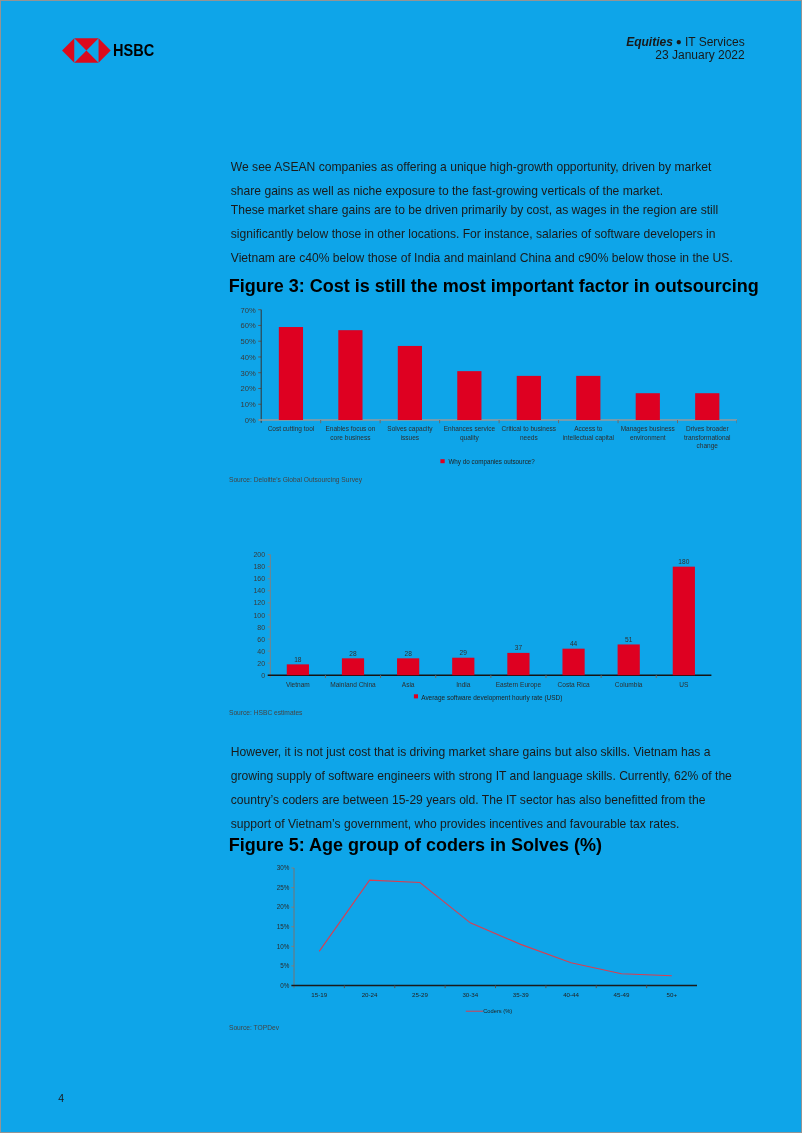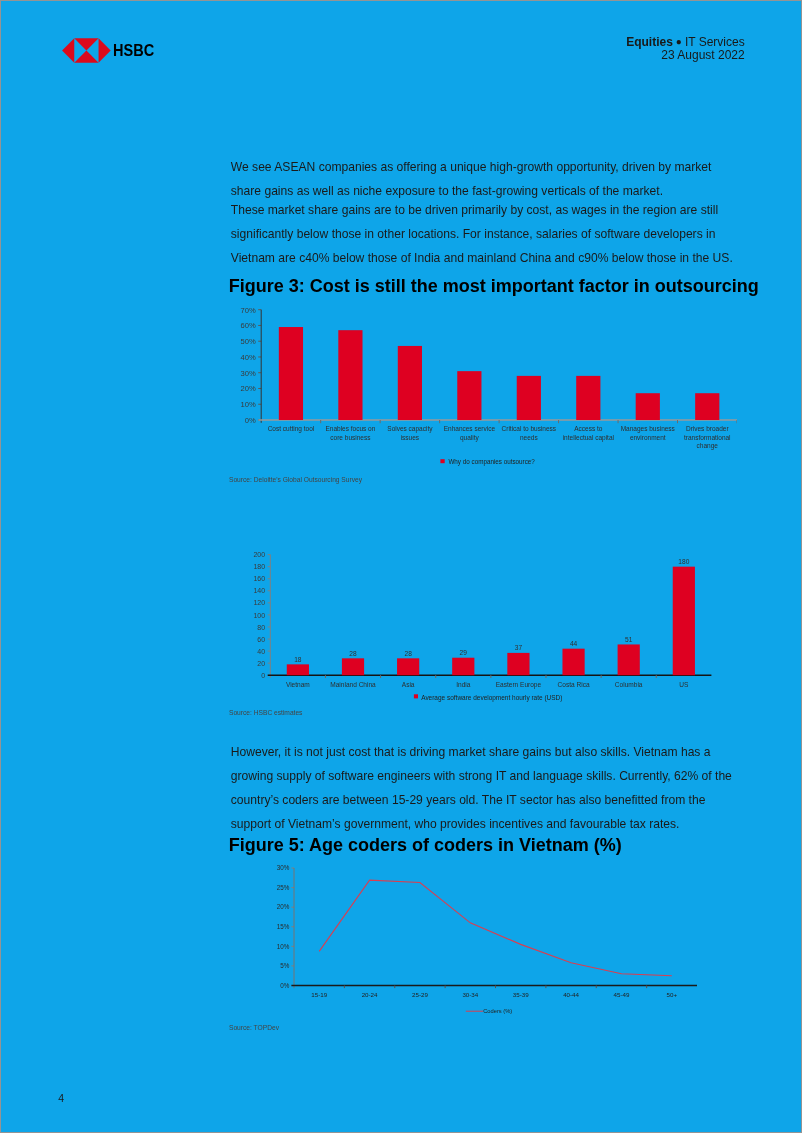--- a/index.html
+++ b/index.html
@@ -4,21 +4,21 @@
 <title>HSBC Equities IT Services</title>
 <style>
   html,body{margin:0;padding:0;background:#ffffff;}
   body{width:802px;height:1133px;font-family:"Liberation Sans",sans-serif;color:#000;}
   .page{position:absolute;left:0;top:0;width:800px;height:1131px;border:1px solid #949494;background:#0ea5e9;overflow:hidden;}
 
   
   .hdr-logo{position:absolute;left:58px;top:30px;width:105px;height:34px;}
   .hdr-logo svg{display:block;}
   .hdr-right{position:absolute;left:624.2px;width:119.5px;top:33.8px;text-align:right;font-size:12px;line-height:13.4px;color:#191919;white-space:nowrap;}
-  .hdr-right .l1 b{font-weight:bold;}
+  .hdr-right .l1 b{font-weight:bold;font-style:italic;}
   .hdr-right .l1 .dot{font-size:10px;vertical-align:0.5px;padding:0 3px;}
 
   
   .para{position:absolute;left:229.8px;width:506px;font-size:12.1px;line-height:24px;color:#1a1a1a;text-align:left;}
 
   
   .fig-title{position:absolute;left:227.7px;font-size:18px;font-weight:bold;color:#000;line-height:12px;}
   .fig-src{position:absolute;left:228px;font-size:6.65px;color:#444;line-height:7px;}
   .chart{position:absolute;}
   .chart svg{display:block;}
@@ -36,21 +36,21 @@
      <path d="M12.15 0 L36.45 0 L24.3 12.25 Z" fill="#DC0A1C"></path>
      <path d="M12.15 24.5 L36.45 24.5 L24.3 12.25 Z" fill="#DC0A1C"></path>
      <path d="M12.15 0 L12.15 24.5 L0 12.25 Z" fill="#DC0A1C"></path>
      <path d="M36.45 0 L36.45 24.5 L48.6 12.25 Z" fill="#DC0A1C"></path>
    </g>
    <text x="0" y="0" font-family="Liberation Sans, sans-serif" font-size="16" font-weight="bold" fill="#000" transform="translate(54.1,24.9) scale(0.907,1)">HSBC</text>
   </svg>
     </div>
   <div class="hdr-right">
     <div class="l1"><b>Equities</b><span class="dot">●</span><span>IT Services</span></div>
-    <div class="l2">23 August 2022</div>
+    <div class="l2">23 January 2022</div>
   </div>
 
   <div class="para" id="p1" style="top:153.5px">We see ASEAN companies as offering a unique high-growth opportunity, driven by market share gains as well as niche exposure to the fast-growing verticals of the market.</div>
   <div class="para" id="p2" style="top:196.5px">These market share gains are to be driven primarily by cost, as wages in the region are still significantly below those in other locations. For instance, salaries of software developers in Vietnam are c40% below those of India and mainland China and c90% below those in the US.</div>
 
   <div class="fig-title" style="top:279.4px">Figure 3: Cost is still the most important factor in outsourcing</div>
   <div class="chart" id="chart3" style="left:229px;top:300px">
       <svg width="507" height="172" viewBox="0 0 507 172" xmlns="http://www.w3.org/2000/svg" font-family="Liberation Sans, sans-serif">
         <line x1="28.2" y1="119" x2="31.2" y2="119" stroke="#5a5a5a" stroke-width="1"></line>
         <text x="25.7" y="121.8" font-size="7.6" fill="#3a3a3a" text-anchor="end">0%</text>
@@ -170,21 +170,21 @@
         <g>
           <rect x="183.9" y="145.3" width="4.1" height="4.1" fill="#DE0021"></rect>
           <text x="191.2" y="150.9" font-size="6.47" fill="#222">Average software development hourly rate (USD)</text>
         </g>
       </svg>
     </div>
   <div class="fig-src" style="top:708.2px">Source: HSBC estimates</div>
 
   <div class="para" id="p3" style="top:738.9px">However, it is not just cost that is driving market share gains but also skills. Vietnam has a growing supply of software engineers with strong IT and language skills. Currently, 62% of the country’s coders are between 15-29 years old. The IT sector has also benefitted from the support of Vietnam’s government, who provides incentives and favourable tax rates.</div>
 
-  <div class="fig-title" style="top:838.3px">Figure 5: Age coders of coders in Vietnam (%)</div>
+  <div class="fig-title" style="top:838.3px">Figure 5: Age group of coders in Solves (%)</div>
   <div class="chart" id="chart5" style="left:229px;top:860px">
       <svg width="507" height="158" viewBox="0 0 507 158" xmlns="http://www.w3.org/2000/svg" font-family="Liberation Sans, sans-serif">
         <line x1="61.4" y1="124.5" x2="64" y2="124.5" stroke="#808080" stroke-width="1"></line>
         <text x="59.4" y="126.7" font-size="6.3" fill="#2a2a2a" text-anchor="end">0%</text>
         <line x1="61.4" y1="104.91666666666667" x2="64" y2="104.91666666666667" stroke="#808080" stroke-width="1"></line>
         <text x="59.4" y="107.11666666666667" font-size="6.3" fill="#2a2a2a" text-anchor="end">5%</text>
         <line x1="61.4" y1="85.33333333333334" x2="64" y2="85.33333333333334" stroke="#808080" stroke-width="1"></line>
         <text x="59.4" y="87.53333333333335" font-size="6.3" fill="#2a2a2a" text-anchor="end">10%</text>
         <line x1="61.4" y1="65.75" x2="64" y2="65.75" stroke="#808080" stroke-width="1"></line>
         <text x="59.4" y="67.95" font-size="6.3" fill="#2a2a2a" text-anchor="end">15%</text>

